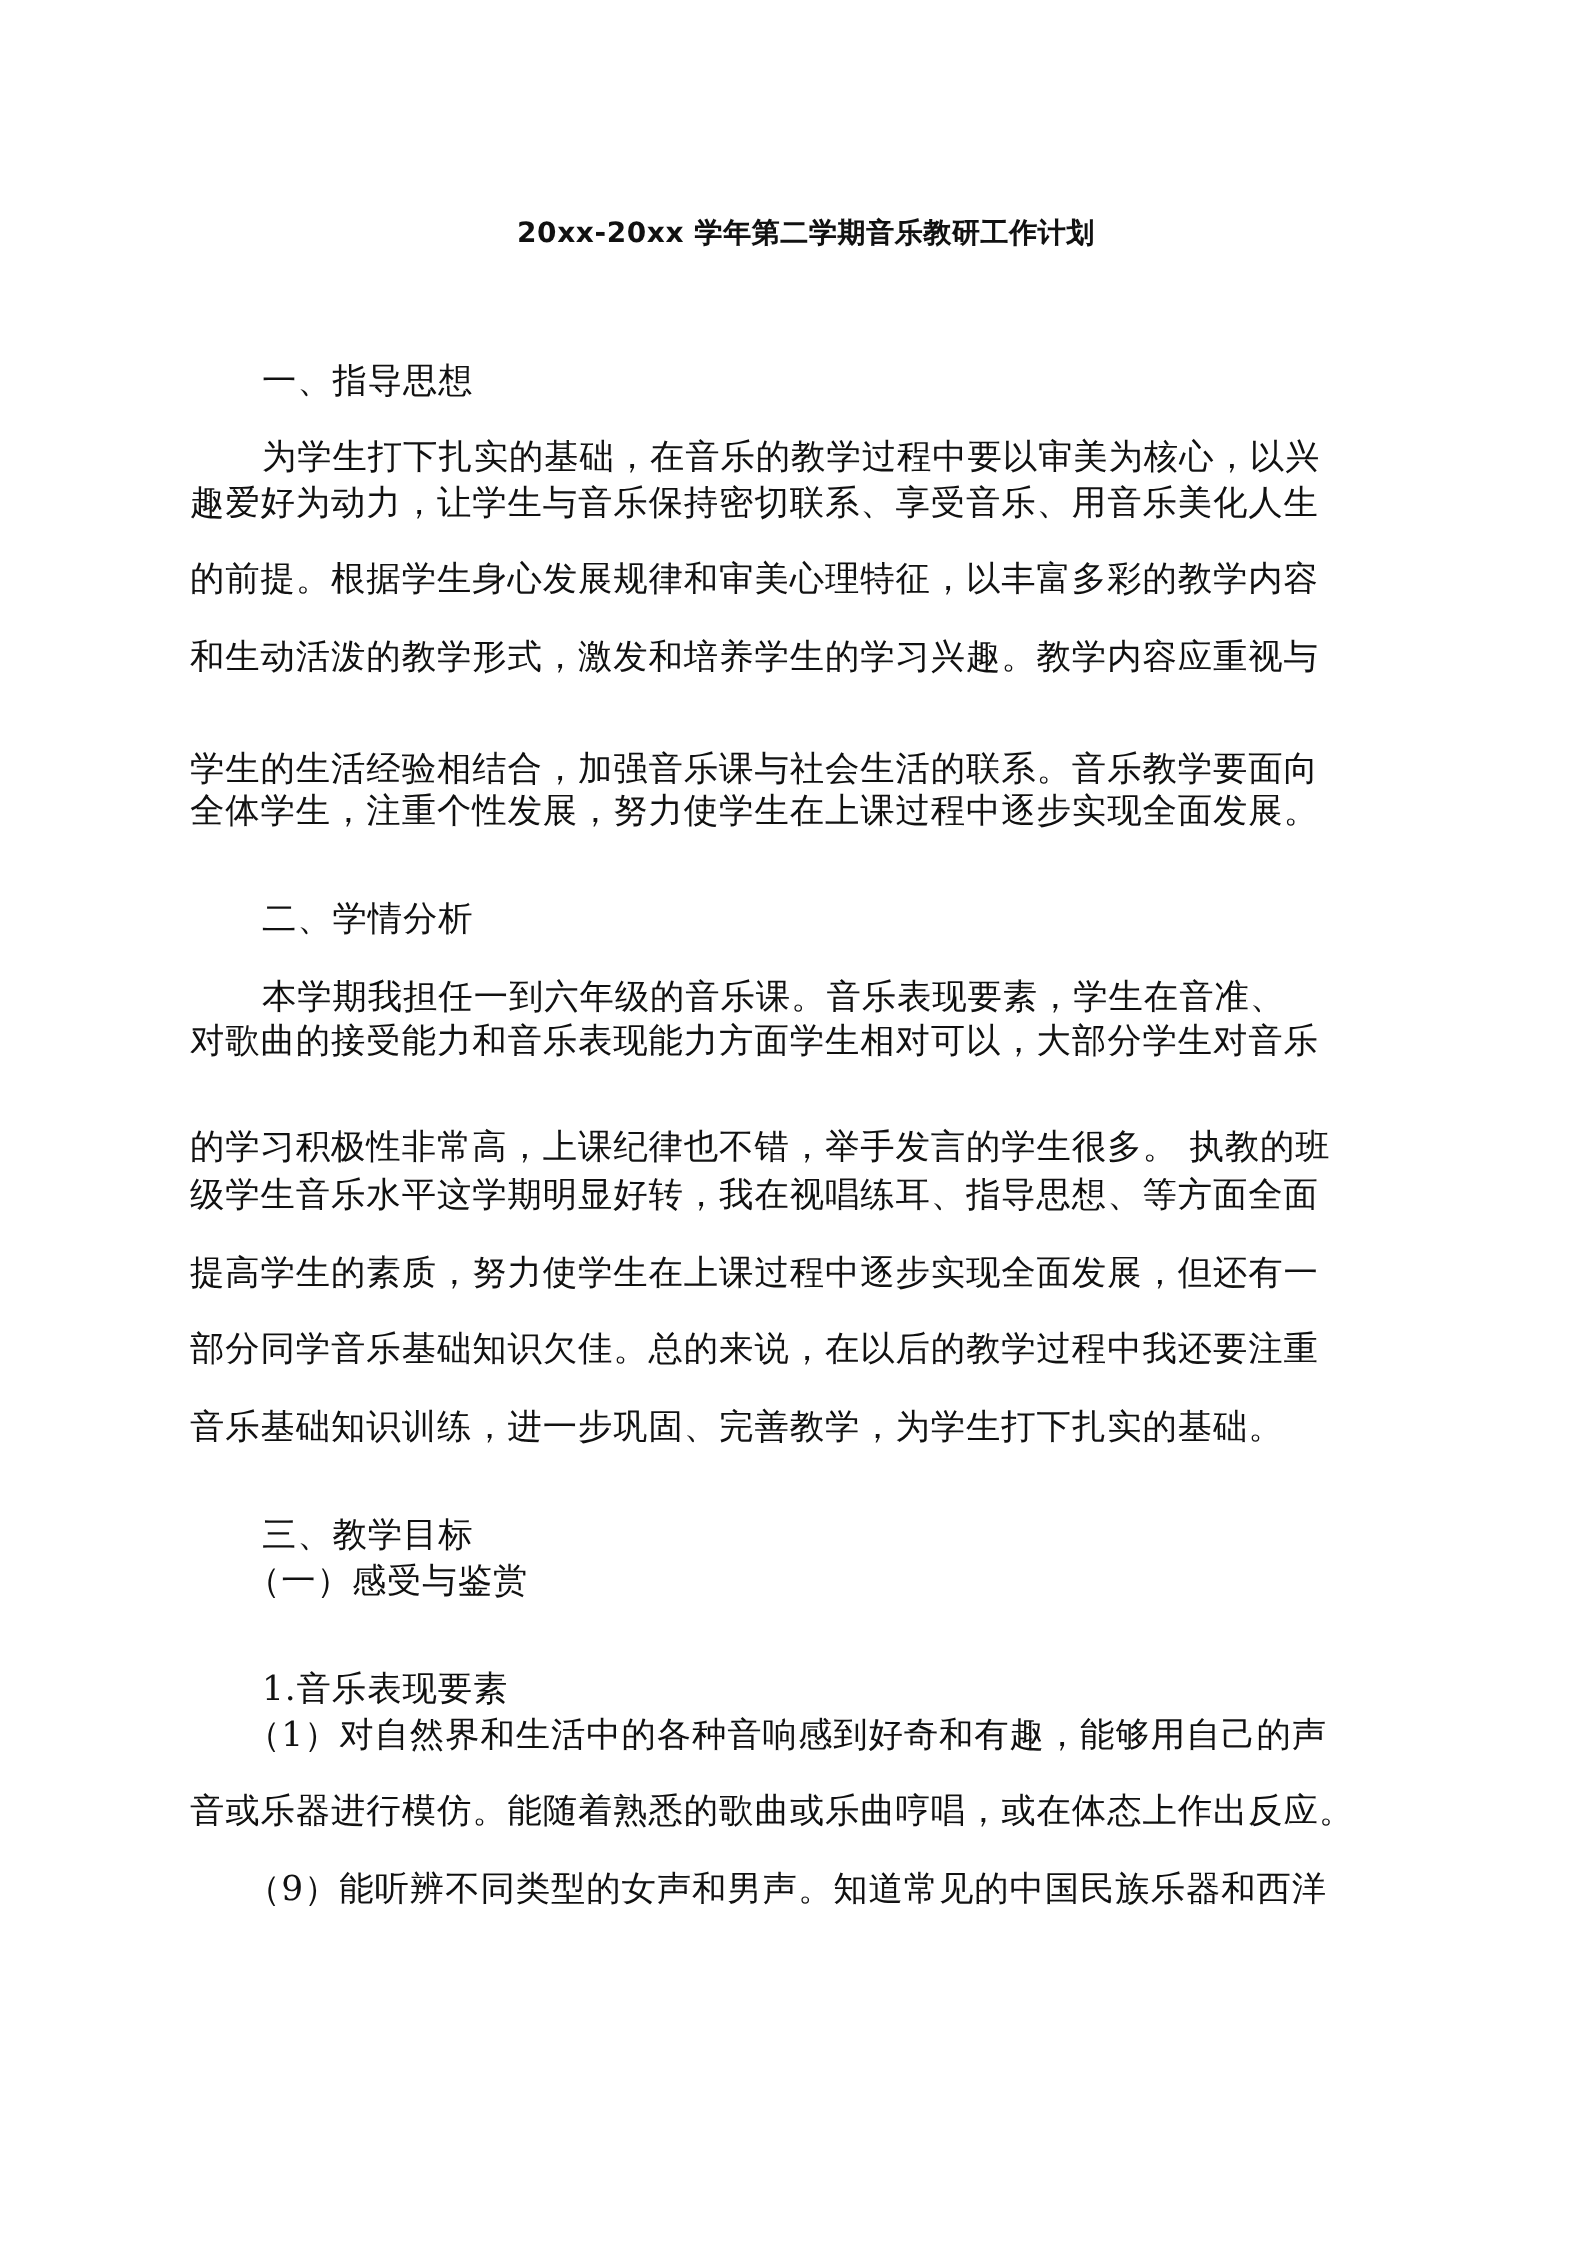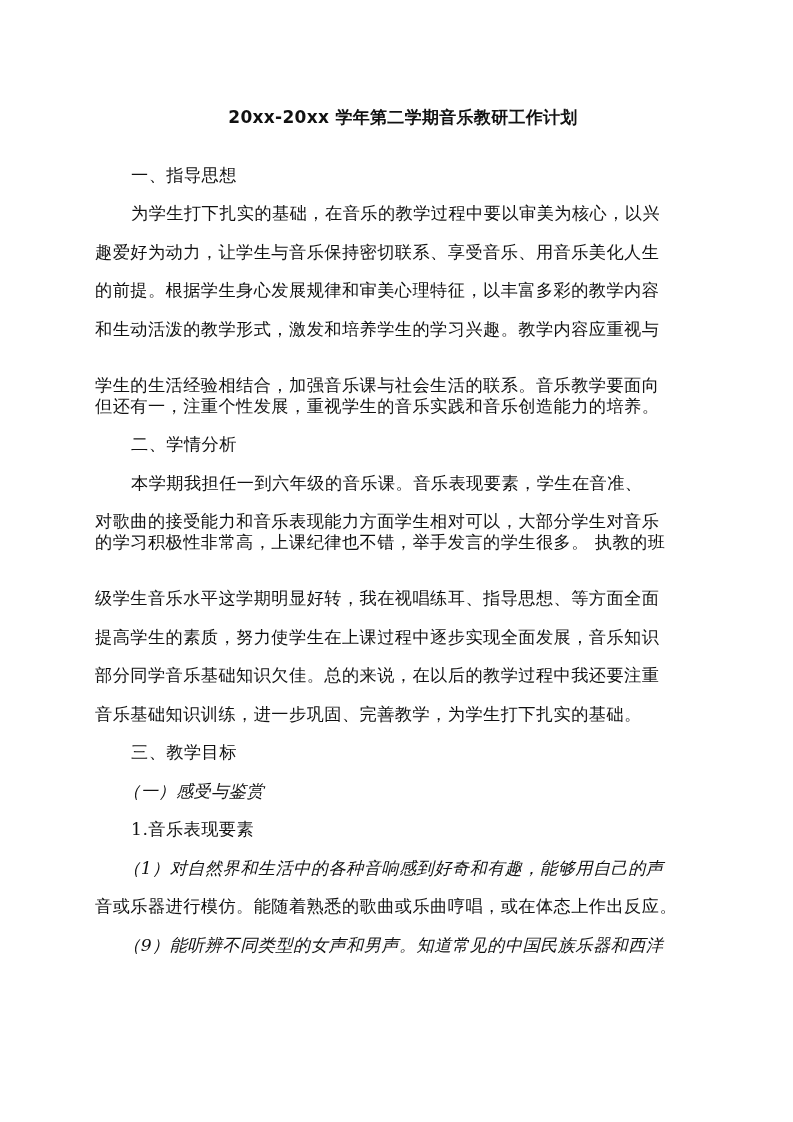--- a/index.html
+++ b/index.html
@@ -21,59 +21,59 @@
       top: 0;
       width: 616px;
     }
     .title {
       position: absolute;
       left: 0;
       width: 616px;
       top: 103px;
       text-align: center;
       font-family: "DejaVu Sans", "Liberation Sans", sans-serif;
-      font-size: 17px;
+      font-size: 14px;
       font-weight: bold;
       letter-spacing: 0.3px;
       line-height: 28px;
       white-space: nowrap;
     }
     .line {
       position: absolute;
       left: 0;
       width: 616px;
       font-size: 17.2px;
       line-height: 26px;
       white-space: nowrap;
       letter-spacing: 0.45px;
     }
-    .indent { left: 36px; }
-    .indent-s { left: 28px; font-style: italic; }
+    .indent { left: 36px; margin-top: 16px; }
+    .indent-s { left: 28px; }
   </style>
 </head>
 <body>
 
 <div class="page">
 
   <div class="title">20xx-20xx 学年第二学期音乐教研工作计划</div>
 
   <div class="line indent" style="top:162px">一、指导思想</div>
   <div class="line indent" style="top:200px">为学生打下扎实的基础，在音乐的教学过程中要以审美为核心，以兴</div>
   <div class="line" style="top:239px">趣爱好为动力，让学生与音乐保持密切联系、享受音乐、用音乐美化人生</div>
   <div class="line" style="top:277px">的前提。根据学生身心发展规律和审美心理特征，以丰富多彩的教学内容</div>
   <div class="line" style="top:316px">和生动活泼的教学形式，激发和培养学生的学习兴趣。教学内容应重视与</div>
   <div class="line" style="top:372px">学生的生活经验相结合，加强音乐课与社会生活的联系。音乐教学要面向</div>
-  <div class="line" style="top:393px">但还有一，注重个性发展，重视学生的音乐实践和音乐创造能力的培养。</div>
+  <div class="line" style="top:393px">全体学生，注重个性发展，努力使学生在上课过程中逐步实现全面发展。</div>
 
   <div class="line indent" style="top:431px">二、学情分析</div>
   <div class="line indent" style="top:470px">本学期我担任一到六年级的音乐课。音乐表现要素，学生在音准、</div>
   <div class="line" style="top:508px">对歌曲的接受能力和音乐表现能力方面学生相对可以，大部分学生对音乐</div>
-  <div class="line" style="top:529px">的学习积极性非常高，上课纪律也不错，举手发言的学生很多。 执教的班</div>
+  <div class="line" style="top:561px">的学习积极性非常高，上课纪律也不错，举手发言的学生很多。 执教的班</div>
   <div class="line" style="top:585px">级学生音乐水平这学期明显好转，我在视唱练耳、指导思想、等方面全面</div>
-  <div class="line" style="top:624px">提高学生的素质，努力使学生在上课过程中逐步实现全面发展，音乐知识</div>
+  <div class="line" style="top:624px">提高学生的素质，努力使学生在上课过程中逐步实现全面发展，但还有一</div>
   <div class="line" style="top:662px">部分同学音乐基础知识欠佳。总的来说，在以后的教学过程中我还要注重</div>
   <div class="line" style="top:701px">音乐基础知识训练，进一步巩固、完善教学，为学生打下扎实的基础。</div>
 
   <div class="line indent" style="top:739px">三、教学目标</div>
   <div class="line indent-s" style="top:778px">（一）感受与鉴赏</div>
   <div class="line indent" style="top:816px">1.音乐表现要素</div>
   <div class="line indent-s" style="top:855px">（1）对自然界和生活中的各种音响感到好奇和有趣，能够用自己的声</div>
   <div class="line" style="top:893px">音或乐器进行模仿。能随着熟悉的歌曲或乐曲哼唱，或在体态上作出反应。</div>
   <div class="line indent-s" style="top:932px">（9）能听辨不同类型的女声和男声。知道常见的中国民族乐器和西洋</div>
 

